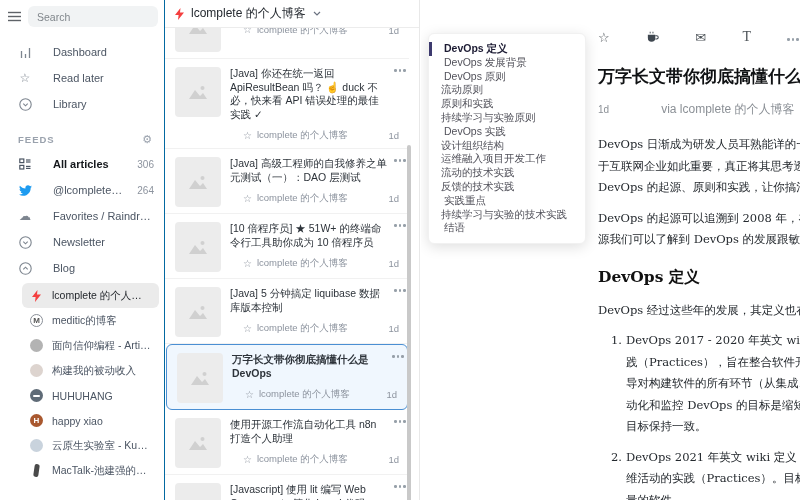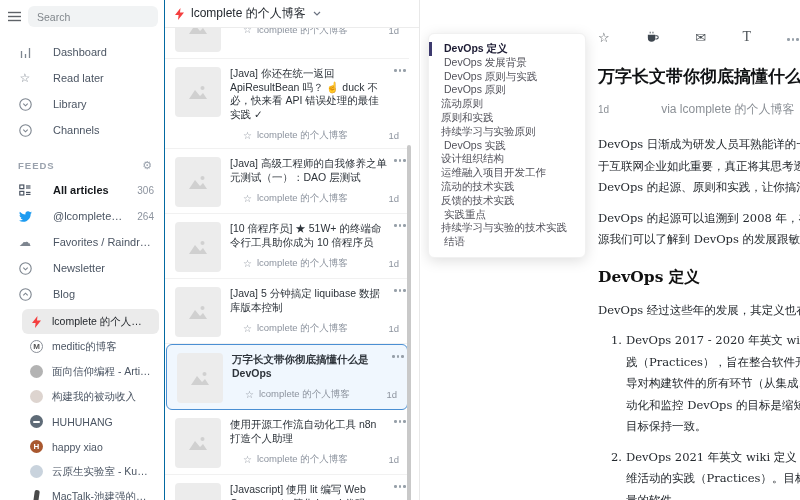--- a/index.html
+++ b/index.html
@@ -149,29 +149,20 @@
       </div>
       <div class="sb-item">
         <span class="ico">
           <svg width="13" height="13" viewBox="0 0 13 13">
               <circle cx="6.5" cy="6.5" r="5.7" fill="none" stroke="#7d858f" stroke-width="1.1"></circle>
               <polyline points="4.3,5.6 6.5,7.8 8.7,5.6" fill="none" stroke="#7d858f" stroke-width="1.1"></polyline>
             </svg>
         </span>
         <span class="lbl">Library</span>
       </div>
-      <div class="sb-item">
-        <span class="ico">
-          <svg width="13" height="13" viewBox="0 0 13 13">
-              <circle cx="6.5" cy="6.5" r="5.7" fill="none" stroke="#7d858f" stroke-width="1.1"></circle>
-              <polyline points="4.3,5.6 6.5,7.8 8.7,5.6" fill="none" stroke="#7d858f" stroke-width="1.1"></polyline>
-            </svg>
-        </span>
-        <span class="lbl">Channels</span>
-      </div>
     </nav>
 
     <div class="sb-section">
       <span class="sec-lbl">FEEDS</span>
       <span class="gear">⚙</span>
     </div>
 
     <div class="sb-item">
       <span class="ico">
         <svg width="12" height="12" viewBox="0 0 12 12">
@@ -438,21 +429,20 @@
       </div>
     </div>
     <div class="vscroll"></div>
   </section>
 
   <section class="reader">
 
     <div class="toc">
       <div class="titem active">DevOps 定义</div>
       <div class="titem">DevOps 发展背景</div>
-      <div class="titem">DevOps 原则与实践</div>
       <div class="titem">DevOps 原则</div>
       <div class="titem sub">流动原则</div>
       <div class="titem sub">原则和实践</div>
       <div class="titem sub">持续学习与实验原则</div>
       <div class="titem">DevOps 实践</div>
       <div class="titem sub">设计组织结构</div>
       <div class="titem sub">运维融入项目开发工作</div>
       <div class="titem sub">流动的技术实践</div>
       <div class="titem sub">反馈的技术实践</div>
       <div class="titem">实践重点</div>

